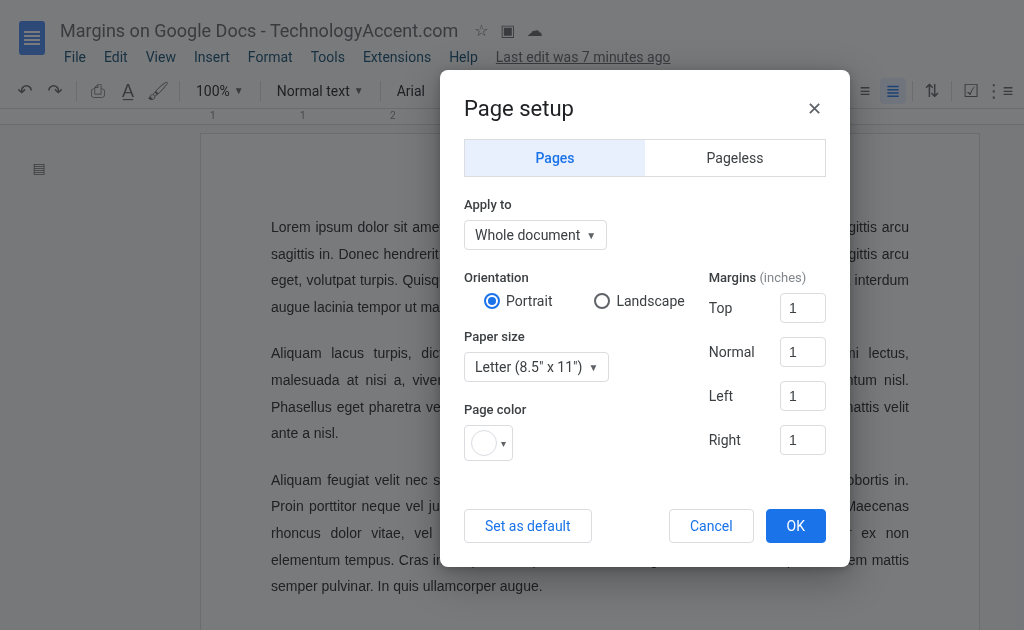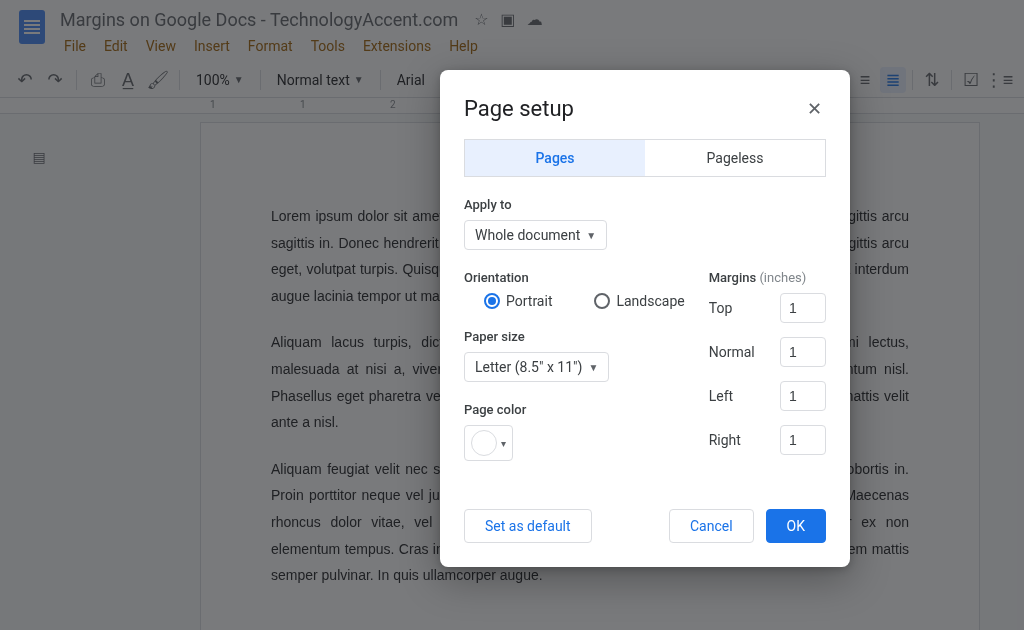--- a/index.html
+++ b/index.html
@@ -1,29 +1,29 @@
 <!DOCTYPE html>
 <html><head>
 <meta charset="utf-8">
 <style>
   * { box-sizing: border-box; margin: 0; padding: 0; }
   body { font-family: "Google Sans", Roboto, Arial, sans-serif; font-size: 14px; color: #3c4043; background: #fff; width: 1024px; height: 630px; overflow: hidden; position: relative; }
   .scrim { position: absolute; inset: 0; background: rgba(32,33,36,0.6); z-index: 50; }
 
   
-  .app-header { display: flex; align-items: flex-start; padding: 7px 12px 0 12px; }
+  .app-header { display: flex; align-items: flex-start; padding: 18px 12px 0 12px; }
   .logo { width: 40px; height: 40px; display: flex; align-items: center; justify-content: center; margin-right: 4px; }
   .logo-box { width: 26px; height: 34px; background: #4285f4; border-radius: 3px; position: relative; }
   .logo-box::after { content:""; position:absolute; left:5px; right:5px; top:10px; height:2px; background:#fff; box-shadow: 0 4px 0 #fff, 0 8px 0 #fff, 0 12px 0 #fff; }
   .title-area { flex: 1; }
   .title-row { display: flex; align-items: center; gap: 12px; padding: 2px 0 2px 4px; }
   .doc-title { font-size: 18px; color: #5f6368; }
   .title-icons span { color: #5f6368; font-size: 16px; margin: 0 4px; }
   .menu-row { display: flex; align-items: center; gap: 2px; padding: 2px 0 4px 0; }
-  .menu-item { padding: 4px 8px; font-size: 14px; color: #a16207; border-radius: 4px; cursor: pointer; }
+  .menu-item { padding: 4px 8px; font-size: 14px; color: #0c4a6e; border-radius: 4px; cursor: pointer; }
   .last-edit { color: #5f6368; text-decoration: underline; margin-left: 8px; cursor: pointer; }
 
   
   .toolbar { display: flex; align-items: center; height: 36px; padding: 0 12px; border-bottom: 1px solid #dadce0; gap: 4px; }
   .tb-btn { width: 26px; height: 26px; display:flex; align-items:center; justify-content:center; color:#5f6368; border-radius:4px; cursor:pointer; font-size: 18px; }
   .tb-sep { width: 1px; height: 20px; background: #dadce0; margin: 0 4px; }
   .tb-drop { display:flex; align-items:center; padding: 0 8px; height:26px; color:#202124; font-size: 14px; gap:4px; cursor:pointer; }
   .tb-drop .caret { font-size:10px; color:#5f6368; }
   .spacer { flex:1; }
   .tb-right { display:flex; align-items:center; gap:2px; }
@@ -89,20 +89,21 @@
     </div>
     <div class="menu-row">
       <span class="menu-item">File</span>
       <span class="menu-item">Edit</span>
       <span class="menu-item">View</span>
       <span class="menu-item">Insert</span>
       <span class="menu-item">Format</span>
       <span class="menu-item">Tools</span>
       <span class="menu-item">Extensions</span>
       <span class="menu-item">Help</span>
+      <span class="last-edit">Last edit was 7 minutes ago</span>
     </div>
   </div>
 </div>
 
 <div class="toolbar">
   <div class="tb-btn">↶</div>
   <div class="tb-btn">↷</div>
   <div class="tb-sep"></div>
   <div class="tb-btn">⎙</div>
   <div class="tb-btn">A̲</div>

